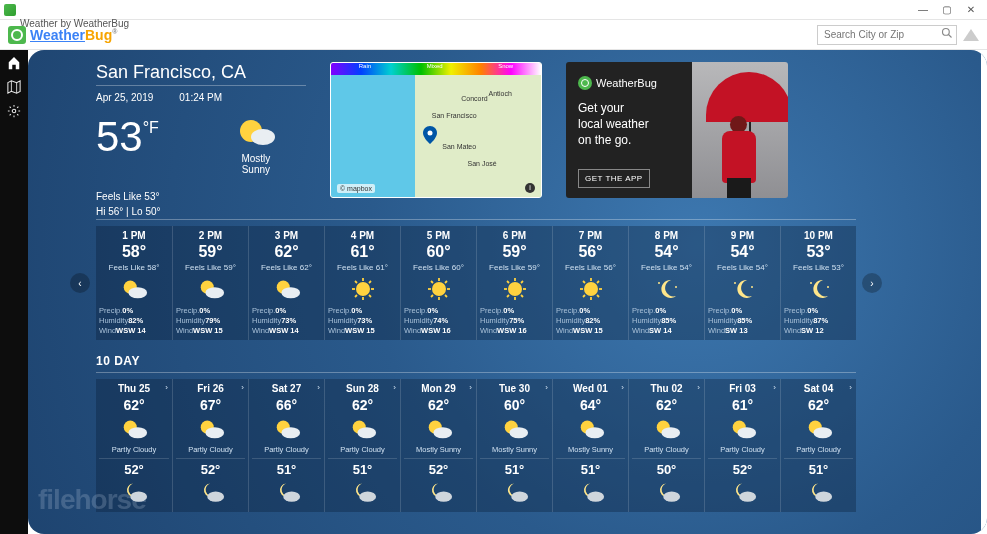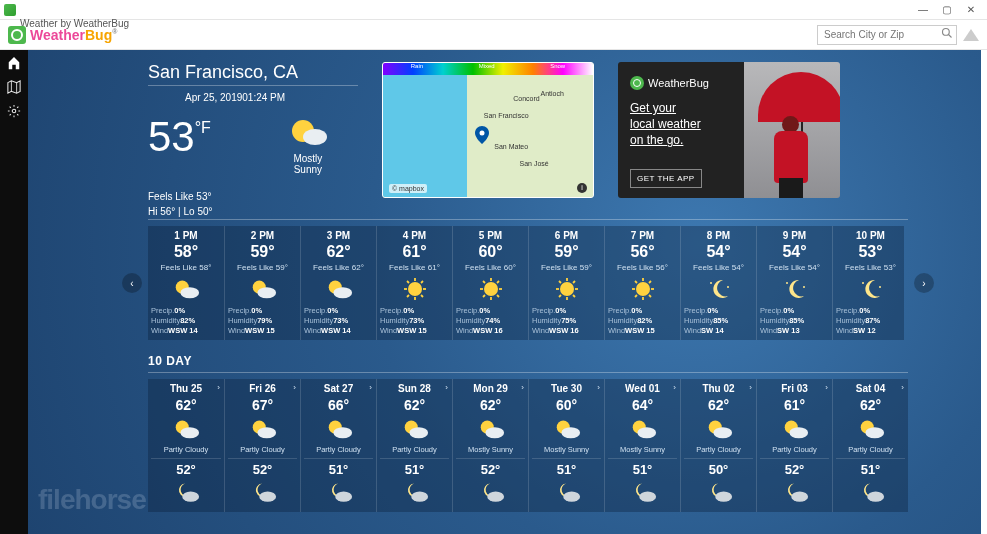--- a/index.html
+++ b/index.html
@@ -8,42 +8,42 @@
 .titlebar { height: 20px; background: #fff; border-bottom: 1px solid #e5e5e5; display: flex; align-items: center; padding: 0 4px; font-size: 10px; color: #555; }
 .titlebar .title-icon { width: 12px; height: 12px; background: linear-gradient(135deg,#4db84d,#2f9f2f); border-radius: 2px; margin-right: 4px; }
 .titlebar .title-text { flex: 1; margin-top: 28px; }
 .titlebar .win-btn { width: 24px; text-align: center; cursor: default; color: #555; }
 
 .toolbar { height: 30px; background: #fff; border-bottom: 1px solid #e5e5e5; display: flex; align-items: center; padding: 2px 8px; }
 .brand { display: flex; align-items: center; gap: 4px; }
 .brand .brand-icon { width: 18px; height: 18px; background: #4db84d; border-radius: 3px; position: relative; }
 .brand .brand-icon::after { content:""; position:absolute; inset:3px; border-radius:50%; border:2px solid #fff; }
 .brand .brand-name { font-weight: bold; font-size: 14px; }
-.brand .wb-blue { color:#ec4899; }
+.brand .wb-blue { color:#3b82f6;text-decoration:underline; }
 .brand .wb-yellow { color:#f7a400; }
 .brand sup { font-size: 7px; color:#888; }
 .toolbar .spacer { flex: 1; }
 .searchbox { position: relative; }
 .searchbox input { width: 140px; height: 20px; border: 1px solid #ccc; font-size: 10px; padding: 0 20px 0 6px; color:#555; }
 .searchbox .search-icon { position:absolute; right:4px; top:3px; color:#888; }
 .toolbar .up-triangle { width: 0; height: 0; border-left: 8px solid transparent; border-right: 8px solid transparent; border-bottom: 12px solid #ccc; margin-left: 6px; }
 
 .app { display: flex; height: 484px; }
 .sidebar { width: 28px; background: #0d0d0d; display:flex; flex-direction:column; align-items:center; padding-top:6px; gap:10px; }
 .sidebar .side-item { color:#e8e8e8; font-size:14px; cursor:pointer; }
 .sidebar .side-item.active { color:#fff; }
 
-.main { flex:1; background: radial-gradient(circle at 70% 40%, #3d78b0 0%, #2a5a8c 45%, #1e4470 100%); color:#fff; overflow:hidden; position:relative; padding-left:120px; }
+.main { flex:1; background: radial-gradient(circle at 70% 40%, #3d78b0 0%, #2a5a8c 45%, #1e4470 100%); color:#fff; overflow:hidden; position:relative; padding-left:68px;border-radius:16px; }
 .main::after { content:""; position:absolute; right:0; top:0; width:6px; height:100%; background:#fff; }
 
 .top-row { display:flex; gap:24px; padding-top:12px; }
 .location-block { min-width:210px; }
 .loc-name { font-size:18px; font-weight:400; margin-bottom:2px; }
 .loc-under { height:1px; background:rgba(255,255,255,0.3); margin-bottom:6px; }
-.loc-sub { font-size:10px; display:flex; margin-bottom:10px;margin-left:37px; }
+.loc-sub { font-size:10px; display:flex; gap:26px; margin-bottom:10px; }
 .temp-row { display:flex; align-items:flex-start; gap:74px; }
 .temp-big { font-size:42px; font-weight:300; }
 .temp-big sup { font-size:16px; vertical-align:top; position:relative; top:6px; }
 .cond-col { text-align:center; }
 .cond-label { font-size:10px; margin-top:4px; }
 .small-stats { font-size:10px; margin-top:14px; line-height:1.5; }
 
 .map-box { width:212px; height:136px; border:1px solid #fff; border-radius:3px; overflow:hidden; position:relative; background:#d8e8c8; }
 .map-bar { height:12px; width:100%; background: linear-gradient(90deg,#8000ff,#0040ff,#00d0d0,#00c000,#f0f000,#ff8000,#ff00ff,#ffffff); position:relative; }
 .map-bar-labels { position:absolute; top:0; left:0; right:0; font-size:6px; color:#fff; display:flex; justify-content:space-around; }
@@ -53,39 +53,39 @@
 .map-pin { position:absolute; left:44%; top:42%; width:12px; height:12px; color:#0056a6; }
 .map-city { position:absolute; font-size:7px; color:#333; }
 .map-credit { position:absolute; left:6px; bottom:4px; font-size:7px; background:rgba(255,255,255,0.7); color:#333; padding:1px 3px; border-radius:2px; }
 .map-info { position:absolute; right:6px; bottom:4px; width:10px; height:10px; border-radius:50%; background:#333; color:#fff; font-size:7px; text-align:center; line-height:10px; }
 
 .promo-box { width:222px; height:136px; border-radius:3px; overflow:hidden; display:flex; position:relative; }
 .promo-left { flex:1.05; background:#222; color:#fff; padding:14px 8px 10px 12px; display:flex; flex-direction:column; }
 .promo-brand { display:flex; align-items:center; gap:4px; font-size:11px; margin-bottom:10px; }
 .promo-brand .dot { width:14px; height:14px; background:#4db84d; border-radius:50%; position:relative; }
 .promo-brand .dot::after { content:""; position:absolute; inset:3px; border:1.5px solid #fff; border-radius:50%; }
-.promo-text { font-size:12px; line-height:1.35; flex:1;text-decoration:underline; }
+.promo-text { font-size:12px; line-height:1.35; flex:1; }
 .promo-btn { border:1px solid #888; font-size:8px; padding:4px 6px; width:fit-content; letter-spacing:0.5px; }
 .promo-right { flex:0.95; background: linear-gradient(180deg,#b8b8ba 0%, #8f8f93 100%); position:relative; }
 .umbrella { position:absolute; top:10px; left:14px; width:86px; height:50px; border-radius:86px 86px 0 0; background:#c31225; }
 .umbrella::after { content:""; position:absolute; left:50%; top:100%; width:2px; height:44px; background:#222; }
 .person { position:absolute; bottom:0; left:24px; width:46px; height:82px; }
 .person .head{position:absolute;top:0;left:14px;width:17px;height:17px;border-radius:50%;background:#701818;}
 .person .body{position:absolute;top:15px;left:6px;width:34px;height:52px;border-radius:8px 8px 4px 4px;background:#c31225;}
 .person .legs{position:absolute;bottom:0;left:11px;width:24px;height:20px;background:#1a1a1a;}
 
 .section-title { font-size:12px; font-weight:bold; margin:14px 0 4px; letter-spacing:0.5px; }
 .section-under { height:1px; background:rgba(255,255,255,0.3); width:760px; margin-bottom:6px; }
 
 .strip-wrap { position:relative; width:760px; }
 .nav-circle { position:absolute; top:50%; width:20px; height:20px; border-radius:50%; background:rgba(0,0,0,0.25); transform:translateY(-50%); display:flex; align-items:center; justify-content:center; font-size:10px; cursor:pointer; }
 .nav-circle.left { left:-26px; }
 .nav-circle.right { right:-26px; }
 
-.strip { display:flex; width:756px; overflow:hidden; }
+.strip { display:flex; width:892px; overflow:hidden; }
 .cell { flex:0 0 76px; border-left:1px solid rgba(255,255,255,0.15); padding:4px 3px; font-size:8.5px; text-align:center; background:rgba(10,30,55,0.35); }
 .cell:first-child { border-left:none; }
 .cell .c-head { font-size:10px; font-weight:bold; margin-bottom:2px; }
 .cell .c-temp { font-size:16px; font-weight:bold; margin-bottom:2px; }
 .cell .c-feel { font-size:8px; color:#cfe0f0; margin-bottom:4px; white-space:nowrap; }
 .cell .c-icon { height:26px; display:flex; align-items:center; justify-content:center; margin-bottom:4px; }
 .cell .c-row { display:flex; justify-content:flex-start; font-size:7.5px; color:#a8c0d8; line-height:1.35; }
 .cell .c-row .v { color:#fff; font-weight:bold; }
 
 .daystrip { display:flex; width:760px; overflow:hidden; }

